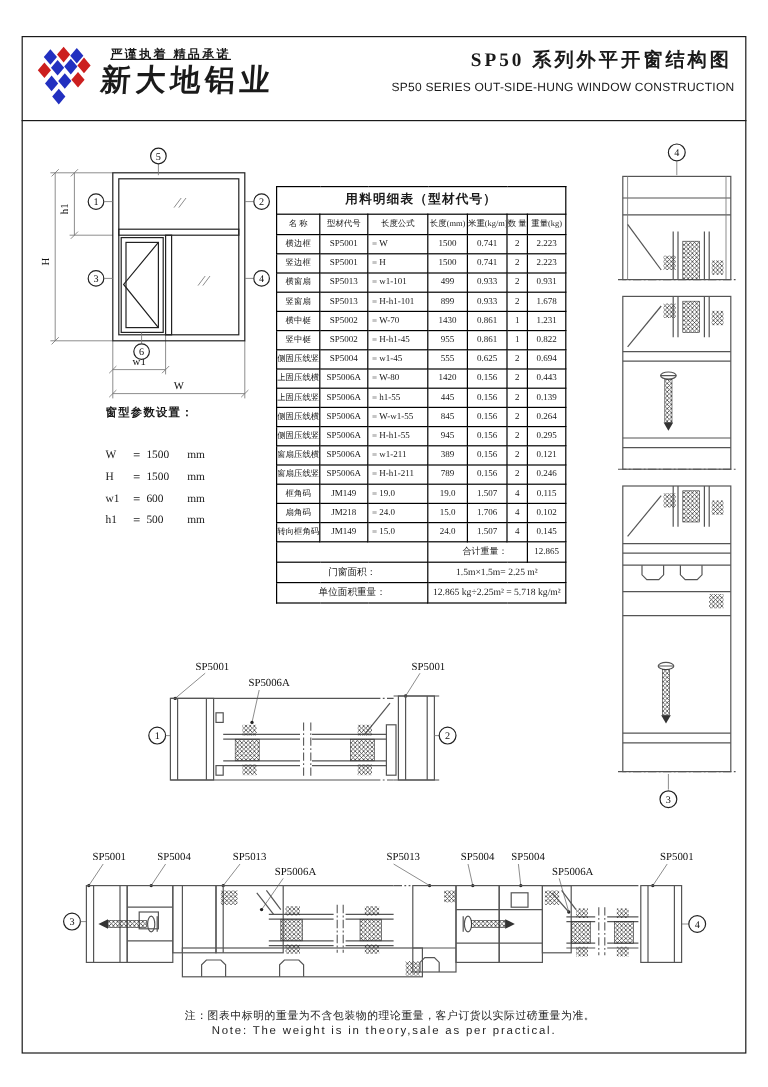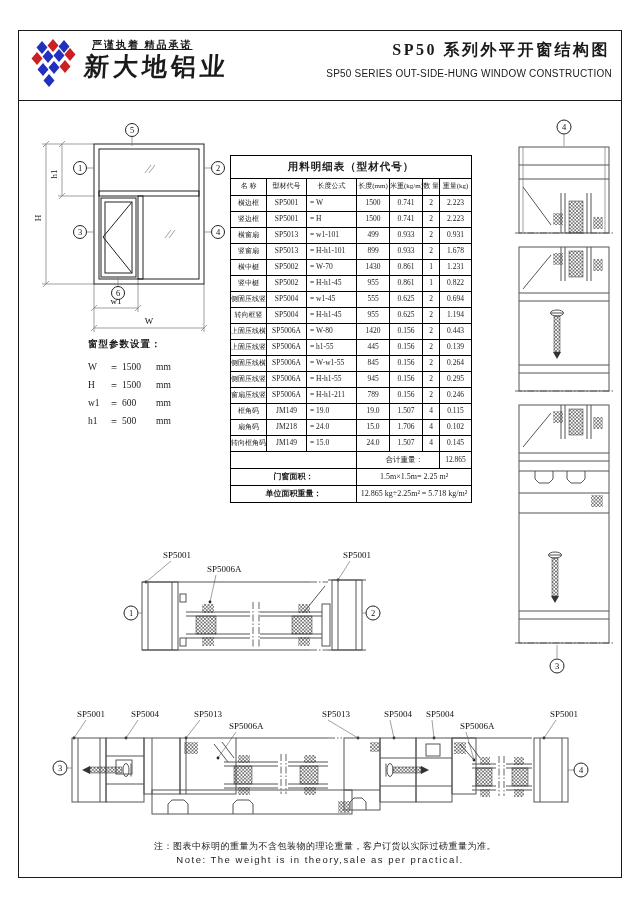--- a/index.html
+++ b/index.html
@@ -24,37 +24,37 @@
   .lnk{stroke:#222;fill:none;stroke-width:1;}
   .thin{stroke:#777;fill:none;stroke-width:0.7;}
   .dd{stroke:var(--line);fill:none;stroke-width:0.9;stroke-dasharray:7 2 1.5 2;}
   .callout circle{fill:#fff;stroke:#222;stroke-width:1;}
   .callout text{font-size:8.5px;fill:#111;text-anchor:middle;font-family:"Liberation Serif",serif;}
   .lbl{font-size:9px;fill:#111;font-family:"Liberation Serif",serif;}
   .dim{font-size:9px;fill:#111;font-family:"Liberation Serif",serif;}
   .dot{fill:#222;stroke:none;}
   
   .params{position:absolute;left:88px;top:338px;font-size:9.5px;}
-  .params .p-title{font-weight:bold;letter-spacing:1px;margin-bottom:10px;}
+  .params .p-title{font-weight:bold;letter-spacing:1px;margin-bottom:22px;}
   .p-row{display:flex;align-items:baseline;height:18px;}
   .p-label{width:18px;}
   .p-eq{width:16px;text-align:center;}
   .p-val{width:34px;}
   .p-unit{width:20px;}
   
   .tbl-wrap{position:absolute;left:230px;top:155px;width:241px;}
   table.tbl{border-collapse:collapse;width:241px;table-layout:fixed;border:1.5px solid #000;}
   table.tbl td,table.tbl th{border:1px solid #000;font-weight:normal;font-size:7.5px;
         text-align:center;padding:0;height:15px;line-height:1.1;overflow:hidden;white-space:nowrap;}
   table.tbl .t-title{font-size:10.5px;font-weight:bold;height:22px;letter-spacing:1px;}
   table.tbl th{font-size:7px;height:16px;}
   table.tbl td.c-name{font-size:7px;text-align:center;}
   table.tbl td.c-formula{text-align:left;padding-left:3px;}
   table.tbl td.t-total-label{text-align:right;padding-right:16px;height:16px;}
-  table.tbl td.t-foot-label{height:16px;font-size:8px;font-weight:bold;}
+  table.tbl td.t-foot-label{height:16px;font-size:8px;}
   table.tbl td.t-foot-val{height:16px;font-size:8px;}
   
   .note{position:absolute;left:0;top:840px;width:640px;text-align:center;}
   .note .n-cn{font-size:9px;letter-spacing:0.5px;margin-left:10px;}
   .note .n-en{font-size:9.5px;font-family:"Liberation Sans",sans-serif;letter-spacing:1.5px;color:#222;margin-top:1px;}
 </style>
 </head>
 <body>
 
 <div id="page">
@@ -264,29 +264,20 @@
           <tr>
             <td class="c-name">侧固压线竖</td>
             <td>SP5004</td>
             <td class="c-formula">= w1-45</td>
             <td>555</td>
             <td>0.625</td>
             <td>2</td>
             <td>0.694</td>
           </tr>
           <tr>
-            <td class="c-name">转向框竖</td>
-            <td>SP5004</td>
-            <td class="c-formula">= H-h1-45</td>
-            <td>955</td>
-            <td>0.625</td>
-            <td>2</td>
-            <td>1.194</td>
-          </tr>
-          <tr>
             <td class="c-name">上固压线横</td>
             <td>SP5006A</td>
             <td class="c-formula">= W-80</td>
             <td>1420</td>
             <td>0.156</td>
             <td>2</td>
             <td>0.443</td>
           </tr>
           <tr>
             <td class="c-name">上固压线竖</td>
@@ -307,20 +298,29 @@
             <td>0.264</td>
           </tr>
           <tr>
             <td class="c-name">侧固压线竖</td>
             <td>SP5006A</td>
             <td class="c-formula">= H-h1-55</td>
             <td>945</td>
             <td>0.156</td>
             <td>2</td>
             <td>0.295</td>
+          </tr>
+          <tr>
+            <td class="c-name">窗扇压线横</td>
+            <td>SP5006A</td>
+            <td class="c-formula">= w1-211</td>
+            <td>389</td>
+            <td>0.156</td>
+            <td>2</td>
+            <td>0.121</td>
           </tr>
           <tr>
             <td class="c-name">窗扇压线竖</td>
             <td>SP5006A</td>
             <td class="c-formula">= H-h1-211</td>
             <td>789</td>
             <td>0.156</td>
             <td>2</td>
             <td>0.246</td>
           </tr>

